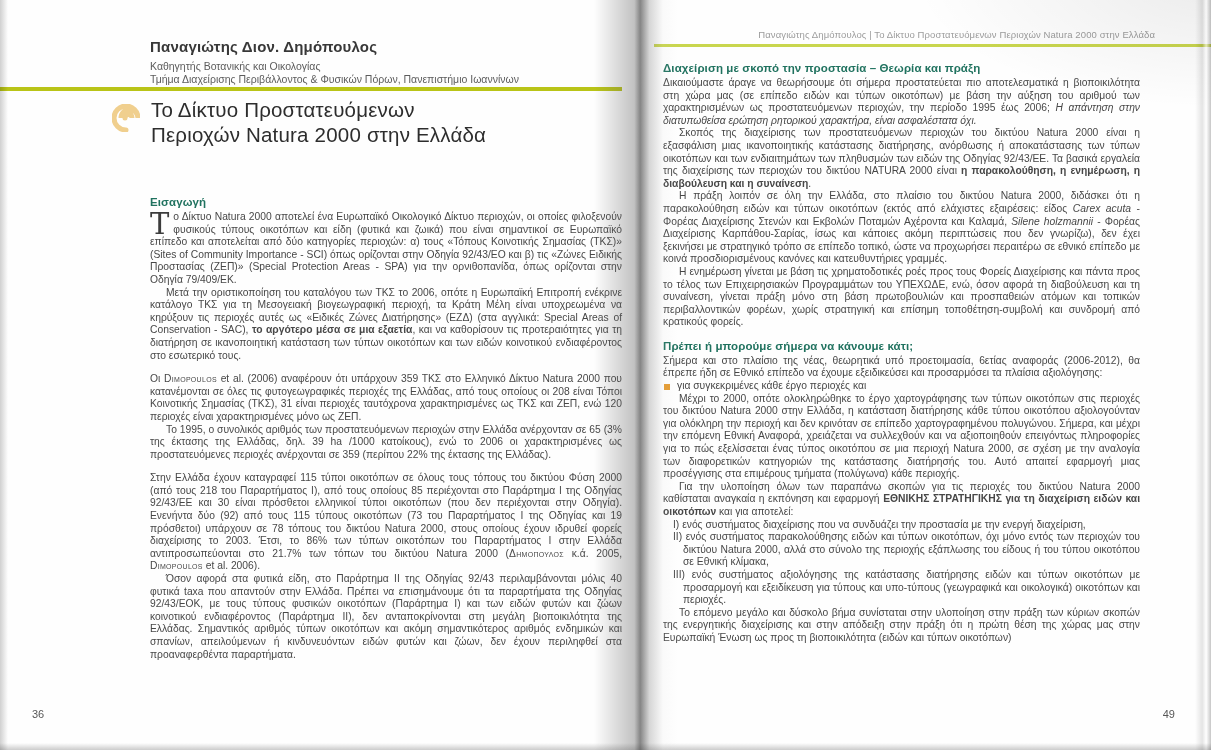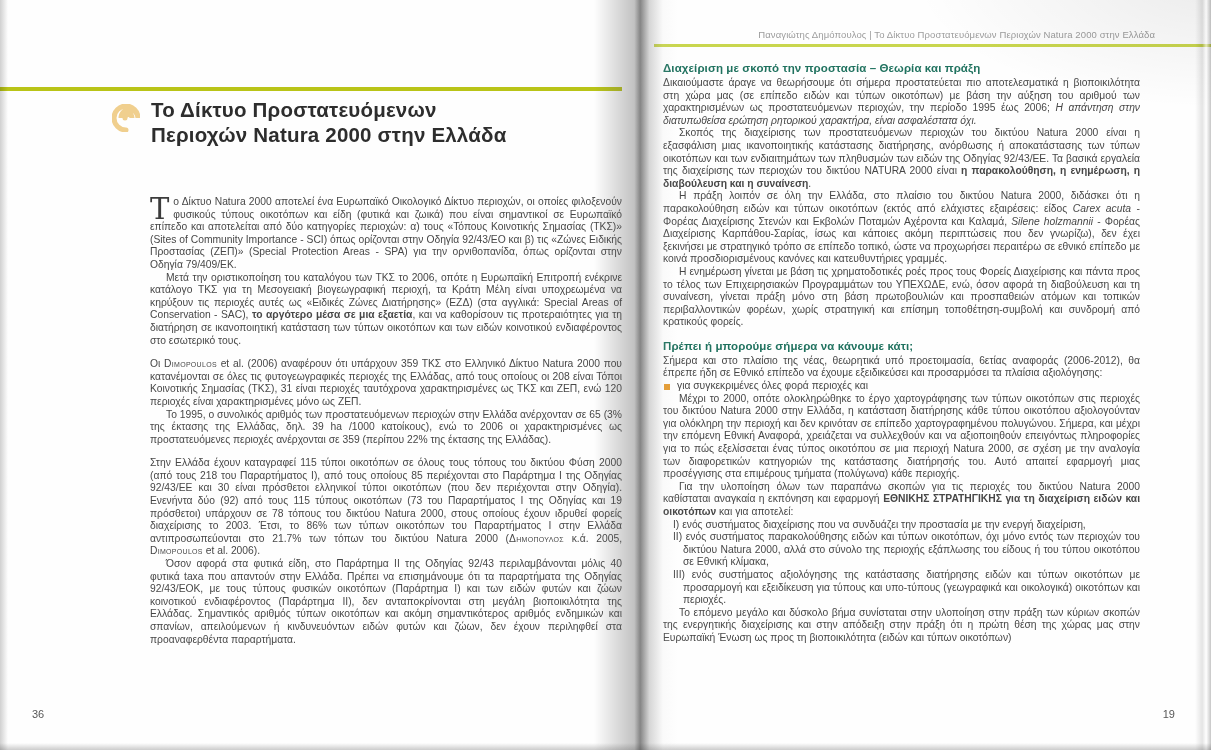--- a/index.html
+++ b/index.html
@@ -13,21 +13,21 @@
   .page-right{left:640px;width:571px;}
 
   
   .author{position:absolute;left:150px;top:38px;width:472px;}
   .author-name{font-size:15px;font-weight:bold;color:#383838;margin-bottom:5px;letter-spacing:.2px;}
   .author-role,.author-aff{font-size:10.5px;color:#5c5c5c;line-height:13px;}
   .title-rule{position:absolute;left:0;top:87px;width:622px;height:4px;background:#b9c417;}
   .title-row{position:absolute;left:112px;top:97px;width:512px;}
   .spiral-wrap{position:absolute;left:0;top:7px;width:28px;height:28px;}
   h1.doc-title{
-    margin:0 0 0 39px;font-size:20.5px;line-height:25px;font-weight:bold;
+    margin:0 0 0 39px;font-size:20.5px;line-height:25px;font-weight:normal;
     color:#2d2d2d;white-space:pre-line;letter-spacing:.2px;
   }
 
   
   .content-left{position:absolute;left:150px;top:196px;width:472px;}
   .content-right{position:absolute;left:23px;top:62px;width:477px;}
   .section{margin-bottom:11px;}
   .section-heading{margin:0 0 3px 0;font-size:11.5px;font-weight:bold;color:#20725f;letter-spacing:.1px;}
   p.para{margin:0;font-size:10.3px;line-height:12.6px;text-align:justify;}
   p.para.indent{text-indent:16px;}
@@ -74,35 +74,41 @@
     position:absolute;right:0;top:0;width:300px;height:110px;pointer-events:none;z-index:3;
     background:radial-gradient(ellipse at 105% -20%,rgba(0,0,0,.08),rgba(0,0,0,0) 70%);
   }
 </style>
 </head>
 <body>
 
 <div class="spread">
 
   <div class="page page-left">
+    <div class="author">
+      <div class="author-name">Παναγιώτης Διον. Δημόπουλος</div>
+      <div class="author-role">Καθηγητής Βοτανικής και Οικολογίας</div>
+      <div class="author-aff">Τμήμα Διαχείρισης Περιβάλλοντος &amp; Φυσικών Πόρων, Πανεπιστήμιο Ιωαννίνων</div>
+    </div>
 
     <div class="title-rule"></div>
 
     <div class="title-row">
       <span class="spiral-wrap">
         <svg width="28" height="28" viewBox="0 0 28 28">
           <path d="M14 26 A12 12 0 1 1 26 14 A8.5 8.5 0 1 0 9 14 A5.5 5.5 0 1 1 20 14 A3.5 3.5 0 1 0 13 14" fill="none" stroke="#f0cf8e" stroke-width="5" stroke-linecap="round"></path>
         </svg>
       </span>
       <h1 class="doc-title">Το Δίκτυο Προστατευόμενων
 Περιοχών Natura 2000 στην Ελλάδα</h1>
     </div>
 
     <div class="content-left">
         <div class="section">
+          <h2 class="section-heading">Εισαγωγή</h2>
           <p class="para"><span class="dropcap">Τ</span><span>ο Δίκτυο Natura 2000 αποτελεί ένα Ευρωπαϊκό Οικολογικό Δίκτυο περιοχών, οι οποίες φιλοξενούν φυσικούς τύπους οικοτόπων και είδη (φυτικά και ζωικά) που είναι σημαντικοί σε Ευρωπαϊκό επίπεδο και αποτελείται από δύο κατηγορίες περιοχών: α) τους «Τόπους Κοινοτικής Σημασίας (ΤΚΣ)» (Sites of Community Importance - SCI) όπως ορίζονται στην Οδηγία 92/43/ΕΟ και β) τις «Ζώνες Ειδικής Προστασίας (ΖΕΠ)» (Special Protection Areas - SPA) για την ορνιθοπανίδα, όπως ορίζονται στην Οδηγία 79/409/ΕΚ.</span></p>
           <p class="para indent"><span>Μετά την οριστικοποίηση του καταλόγου των ΤΚΣ το 2006, οπότε η Ευρωπαϊκή Επιτροπή ενέκρινε κατάλογο ΤΚΣ για τη Μεσογειακή βιογεωγραφική περιοχή, τα Κράτη Μέλη είναι υποχρεωμένα να κηρύξουν τις περιοχές αυτές ως «Ειδικές Ζώνες Διατήρησης» (ΕΖΔ) (στα αγγλικά: Special Areas of Conservation - SAC), </span><span class="seg-b">το αργότερο μέσα σε μια εξαετία</span><span>, και να καθορίσουν τις προτεραιότητες για τη διατήρηση σε ικανοποιητική κατάσταση των τύπων οικοτόπων και των ειδών κοινοτικού ενδιαφέροντος στο εσωτερικό τους.</span></p>
         </div>
         <div class="section">
           <p class="para"><span>Οι </span><span class="seg-sc">Dimopoulos</span><span> et al. (2006) αναφέρουν ότι υπάρχουν 359 ΤΚΣ στο Ελληνικό Δίκτυο Natura 2000 που κατανέμονται σε όλες τις φυτογεωγραφικές  περιοχές της Ελλάδας, από τους οποίους οι 208 είναι Τόποι Κοινοτικής Σημασίας (ΤΚΣ), 31 είναι περιοχές ταυτόχρονα χαρακτηρισμένες ως ΤΚΣ και ΖΕΠ, ενώ 120 περιοχές είναι χαρακτηρισμένες μόνο ως ΖΕΠ.</span></p>
           <p class="para indent"><span>Το 1995, ο συνολικός αριθμός των προστατευόμενων περιοχών στην Ελλάδα ανέρχονταν σε 65 (3% της έκτασης της Ελλάδας, δηλ. 39 ha /1000 κατοίκους), ενώ το 2006 οι χαρακτηρισμένες ως προστατευόμενες περιοχές ανέρχονται σε 359 (περίπου 22% της έκτασης της Ελλάδας).</span></p>
         </div>
         <div class="section">
           <p class="para"><span>Στην Ελλάδα έχουν καταγραφεί 115 τύποι οικοτόπων σε όλους τους τόπους του δικτύου Φύση 2000 (από τους 218 του Παραρτήματος Ι), από τους οποίους 85 περιέχονται στο Παράρτημα Ι της Οδηγίας 92/43/ΕΕ και 30 είναι πρόσθετοι ελληνικοί τύποι οικοτόπων (που δεν περιέχονται στην Οδηγία). Ενενήντα δύο (92) από τους 115 τύπους οικοτόπων (73 του Παραρτήματος Ι της Οδηγίας και 19 πρόσθετοι) υπάρχουν σε 78 τόπους του δικτύου Natura 2000, στους οποίους έχουν ιδρυθεί φορείς διαχείρισης το 2003. Έτσι, το 86% των τύπων οικοτόπων του Παραρτήματος Ι στην Ελλάδα αντιπροσωπεύονται στο 21.7% των τόπων του δικτύου Natura 2000 (</span><span class="seg-sc">Δημοπουλος</span><span> κ.ά. 2005, </span><span class="seg-sc">Dimopoulos</span><span> et al. 2006).</span></p>
           <p class="para indent"><span>Όσον αφορά στα φυτικά είδη, στο Παράρτημα ΙΙ της Οδηγίας 92/43 περιλαμβάνονται μόλις 40 φυτικά taxa που απαντούν στην Ελλάδα. Πρέπει να επισημάνουμε ότι τα παραρτήματα της Οδηγίας 92/43/ΕΟΚ, με τους τύπους φυσικών οικοτόπων (Παράρτημα Ι) και των ειδών φυτών και ζώων κοινοτικού ενδιαφέροντος (Παράρτημα ΙΙ), δεν ανταποκρίνονται στη μεγάλη βιοποικιλότητα της Ελλάδας. Σημαντικός αριθμός τύπων οικοτόπων και ακόμη σημαντικότερος αριθμός ενδημικών και σπανίων, απειλούμενων ή κινδυνευόντων ειδών φυτών και ζώων, δεν έχουν περιληφθεί στα προαναφερθέντα παραρτήματα.</span></p>
@@ -120,31 +126,31 @@
         <div class="section">
           <h2 class="section-heading">Διαχείριση με σκοπό την προστασία – Θεωρία και πράξη</h2>
           <p class="para"><span>Δικαιούμαστε άραγε να θεωρήσουμε ότι σήμερα προστατεύεται πιο αποτελεσματικά η βιοποικιλότητα στη χώρα μας (σε επίπεδο ειδών και τύπων οικοτόπων) με βάση την αύξηση του αριθμού των χαρακτηρισμένων ως προστατευόμενων περιοχών, την περίοδο 1995 έως 2006; </span><span class="seg-i">Η απάντηση στην διατυπωθείσα ερώτηση ρητορικού χαρακτήρα, είναι ασφαλέστατα όχι.</span></p>
           <p class="para indent"><span>Σκοπός της διαχείρισης των προστατευόμενων περιοχών του δικτύου Natura 2000 είναι η εξασφάλιση μιας ικανοποιητικής κατάστασης διατήρησης, ανόρθωσης ή αποκατάστασης των τύπων οικοτόπων και των ενδιαιτημάτων των πληθυσμών των ειδών της Οδηγίας 92/43/ΕΕ. Τα βασικά εργαλεία της διαχείρισης των περιοχών του δικτύου NATURA 2000 είναι </span><span class="seg-b">η παρακολούθηση, η ενημέρωση, η διαβούλευση και η συναίνεση</span><span>.</span></p>
           <p class="para indent"><span>Η πράξη λοιπόν σε όλη την Ελλάδα, στο πλαίσιο του δικτύου Natura 2000, διδάσκει ότι η παρακολούθηση ειδών και τύπων οικοτόπων (εκτός από ελάχιστες εξαιρέσεις: είδος </span><span class="seg-i">Carex acuta</span><span> - Φορέας Διαχείρισης Στενών και Εκβολών Ποταμών Αχέροντα και Καλαμά, </span><span class="seg-i">Silene holzmannii</span><span> - Φορέας Διαχείρισης Καρπάθου-Σαρίας, ίσως και κάποιες ακόμη περιπτώσεις που δεν γνωρίζω), δεν έχει ξεκινήσει με στρατηγικό τρόπο σε επίπεδο τοπικό, ώστε να προχωρήσει περαιτέρω σε εθνικό επίπεδο με κοινά προσδιορισμένους κανόνες και κατευθυντήριες γραμμές.</span></p>
           <p class="para indent"><span>Η ενημέρωση γίνεται με βάση τις χρηματοδοτικές ροές προς τους Φορείς Διαχείρισης και πάντα προς το τέλος των Επιχειρησιακών Προγραμμάτων του ΥΠΕΧΩΔΕ, ενώ, όσον αφορά τη διαβούλευση και τη συναίνεση, γίνεται πράξη μόνο στη βάση πρωτοβουλιών και προσπαθειών ατόμων και τοπικών περιβαλλοντικών φορέων, χωρίς στρατηγική και επίσημη τοποθέτηση-συμβολή και συνδρομή από κρατικούς φορείς.</span></p>
         </div>
         <div class="section">
           <h2 class="section-heading">Πρέπει ή μπορούμε σήμερα να κάνουμε κάτι;</h2>
           <p class="para"><span>Σήμερα και στο πλαίσιο της νέας, θεωρητικά υπό προετοιμασία, 6ετίας αναφοράς (2006-2012), θα έπρεπε ήδη σε Εθνικό επίπεδο να έχουμε εξειδικεύσει και προσαρμόσει τα πλαίσια αξιολόγησης:</span></p>
-          <div class="bullet-item"><span class="bullet-square"></span><span>για συγκεκριμένες όλες φορά περιοχές και</span></div>
+          <div class="bullet-item"><span class="bullet-square"></span><span>για συγκεκριμένες κάθε έργο περιοχές και</span></div>
           <p class="para indent"><span>Μέχρι το 2000, οπότε ολοκληρώθηκε το έργο χαρτογράφησης των τύπων οικοτόπων στις περιοχές του δικτύου Natura 2000 στην Ελλάδα, η κατάσταση διατήρησης κάθε τύπου οικοτόπου αξιολογούνταν για ολόκληρη την περιοχή και δεν κρινόταν σε επίπεδο χαρτογραφημένου πολυγώνου. Σήμερα, και μέχρι την επόμενη Εθνική Αναφορά, χρειάζεται να συλλεχθούν και να αξιοποιηθούν επειγόντως πληροφορίες για το πώς εξελίσσεται ένας τύπος οικοτόπου σε μια περιοχή Natura 2000, σε σχέση με την αναλογία των διαφορετικών κατηγοριών της κατάστασης διατήρησής του. Αυτό απαιτεί εφαρμογή μιας προσέγγισης στα επιμέρους τμήματα (πολύγωνα) κάθε περιοχής.</span></p>
           <p class="para indent"><span>Για την υλοποίηση όλων των παραπάνω σκοπών για τις περιοχές του δικτύου Natura 2000 καθίσταται αναγκαία η εκπόνηση και εφαρμογή </span><span class="seg-b">ΕΘΝΙΚΗΣ ΣΤΡΑΤΗΓΙΚΗΣ για τη διαχείριση ειδών και οικοτόπων</span><span> και για αποτελεί:</span></p>
           <p class="para roman-item"><span>Ι) ενός συστήματος διαχείρισης που να συνδυάζει την προστασία με την ενεργή διαχείριση,</span></p>
           <p class="para roman-item"><span>ΙΙ) ενός συστήματος παρακολούθησης ειδών και τύπων οικοτόπων, όχι μόνο εντός των περιοχών του δικτύου Natura 2000, αλλά στο σύνολο της περιοχής εξάπλωσης του είδους ή του τύπου οικοτόπου σε Εθνική κλίμακα,</span></p>
           <p class="para roman-item"><span>ΙΙΙ) ενός συστήματος αξιολόγησης της κατάστασης διατήρησης ειδών και τύπων οικοτόπων με προσαρμογή και εξειδίκευση για τύπους και υπο-τύπους (γεωγραφικά και οικολογικά) οικοτόπων και περιοχές.</span></p>
           <p class="para indent"><span>Το επόμενο μεγάλο και δύσκολο βήμα συνίσταται στην υλοποίηση στην πράξη των κύριων σκοπών της ενεργητικής διαχείρισης και στην απόδειξη στην πράξη ότι η πρώτη θέση της χώρας μας στην Ευρωπαϊκή Ένωση ως προς τη βιοποικιλότητα (ειδών και τύπων οικοτόπων)</span></p>
         </div>
       </div>
 
-    <div class="page-num pn-right">19</div>
+    <div class="page-num pn-right">49</div>
   </div>
 
   <div class="corner-shade"></div>
   <div class="gutter-shadow"></div>
   <div class="edge-left"></div>
   <div class="edge-right"></div>
   <div class="edge-bottom"></div>
 </div>
 
 </body></html>

